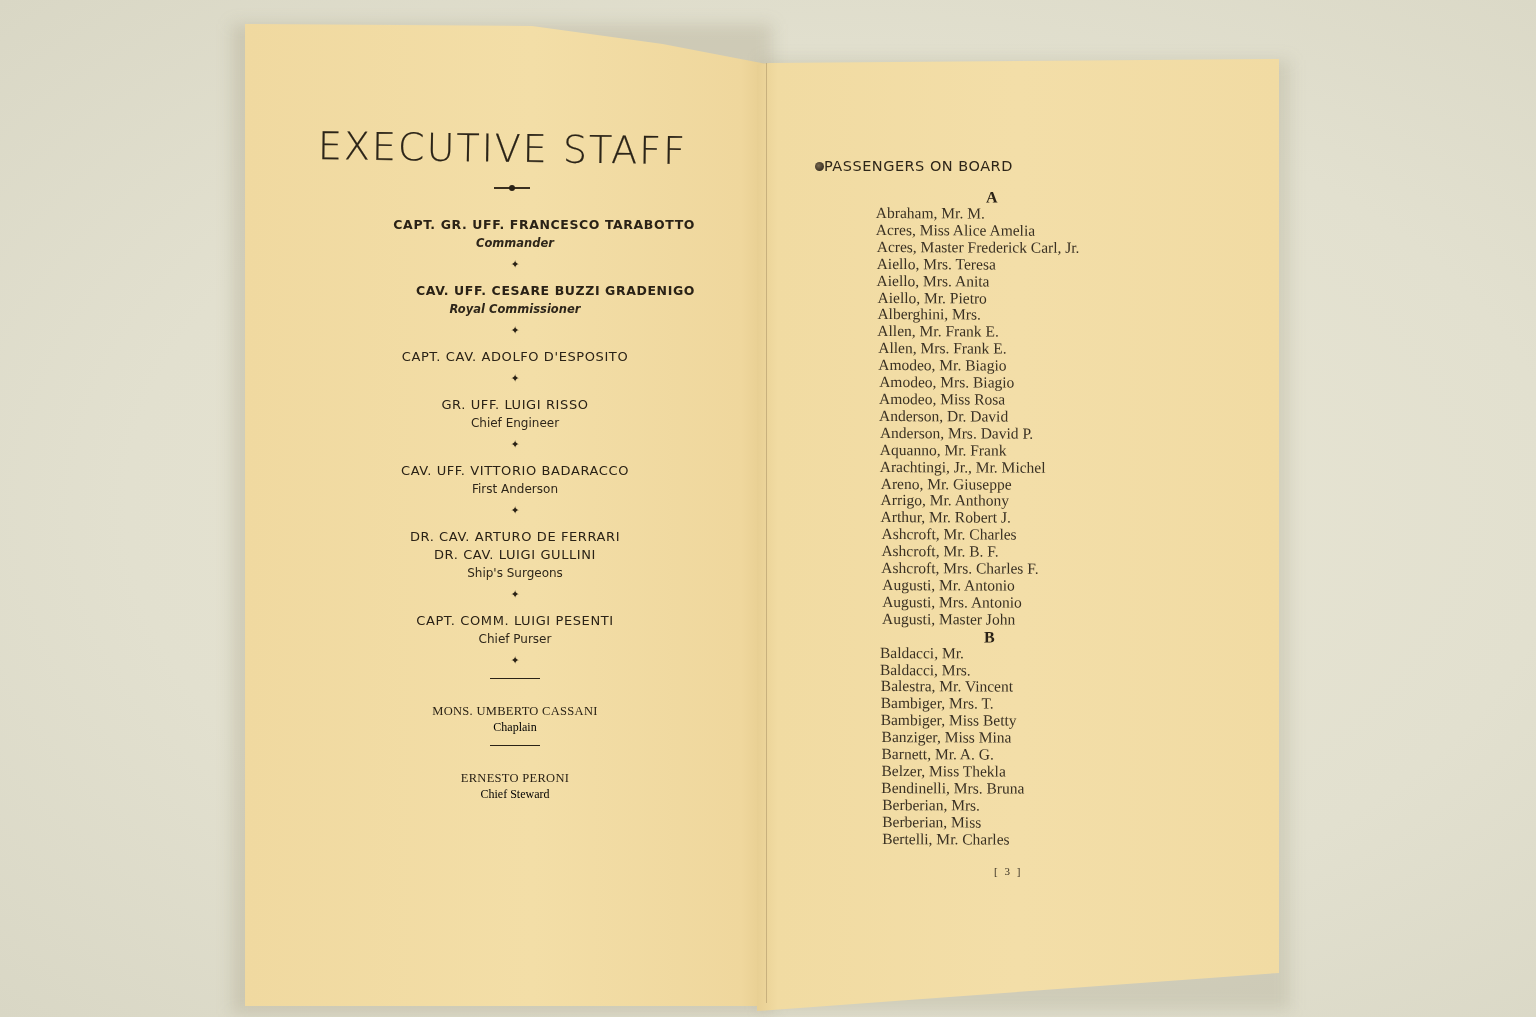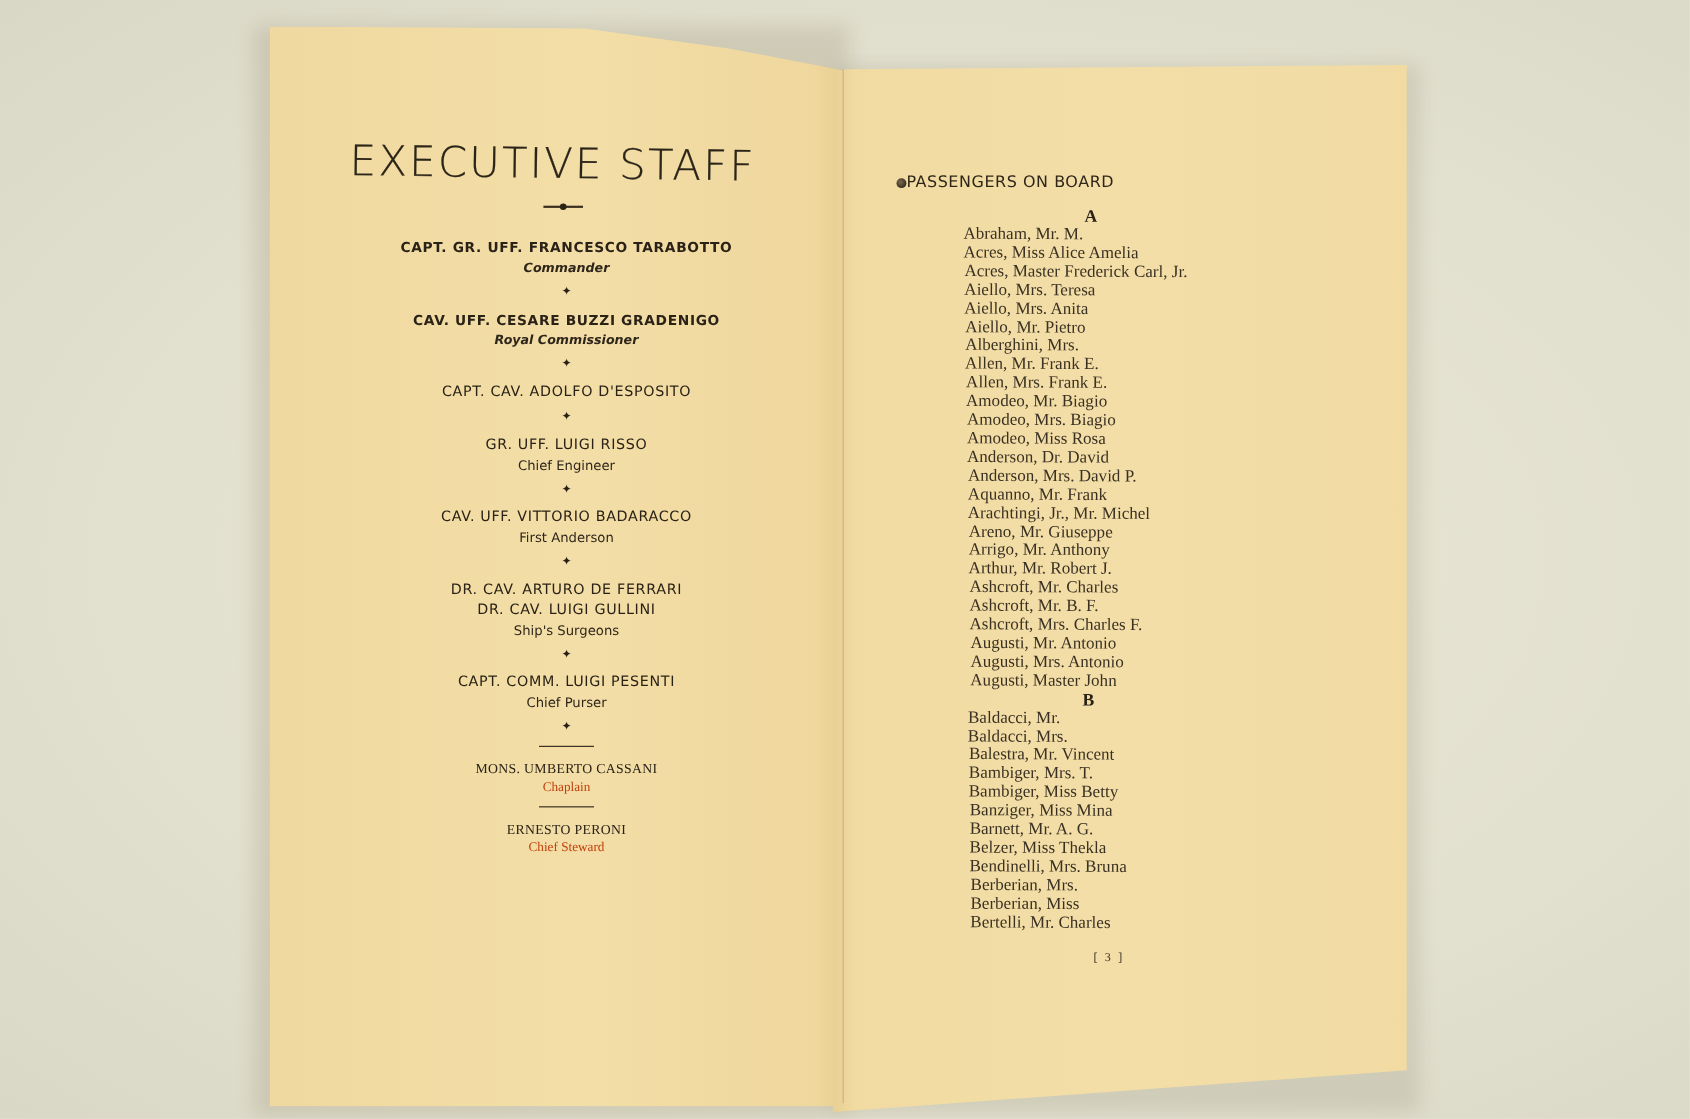--- a/index.html
+++ b/index.html
@@ -59,40 +59,40 @@
     }
     .staff-list {
       position: absolute; left: 335px; top: 216px; width: 360px;
       text-align: center;
     }
     .staff-entry { margin: 0; }
     .staff-name {
       font-family: "DejaVu Sans", sans-serif; font-size: 13px;
       letter-spacing: 0.6px; color: #2a2216; line-height: 18px;
     }
-    .staff-name.bold { font-weight: bold; font-size: 12.5px; }
+    .staff-name.bold { font-weight: bold; font-size: 12.5px; text-align: right; }
     .staff-role {
       font-family: "DejaVu Sans", sans-serif; font-size: 12px;
       color: #2e261a; line-height: 18px;
     }
     .staff-role.bold { font-weight: bold; font-size: 11.5px; font-style: italic; }
     .diamond {
       font-size: 11px; line-height: 14px; height: 14px; color: #2a2216;
       margin: 6px 0 10px 0;
     }
     .rule {
       width: 50px; height: 1px; background: #2a2216; margin: 10px auto 12px auto;
     }
     .serif-name {
       font-family: "Liberation Serif", serif; font-size: 12.5px;
-      letter-spacing: 0.3px; line-height: 16px; color: #2a2216;
+      letter-spacing: 0.3px; line-height: 16px; color: #2a2216; margin-top: 24px;
     }
     .serif-role {
       font-family: "Liberation Serif", serif; font-size: 12px;
-      line-height: 16px; color: #c2410c;
+      line-height: 16px; color: #000000;
     }
 
     
     .section-header {
       position: absolute; left: 815px; top: 158px;
       font-family: "DejaVu Sans", sans-serif; font-size: 14.5px;
       letter-spacing: 0.5px; color: #2e2619;
       display: flex; align-items: center; 
     }
     .bullet-icon {

